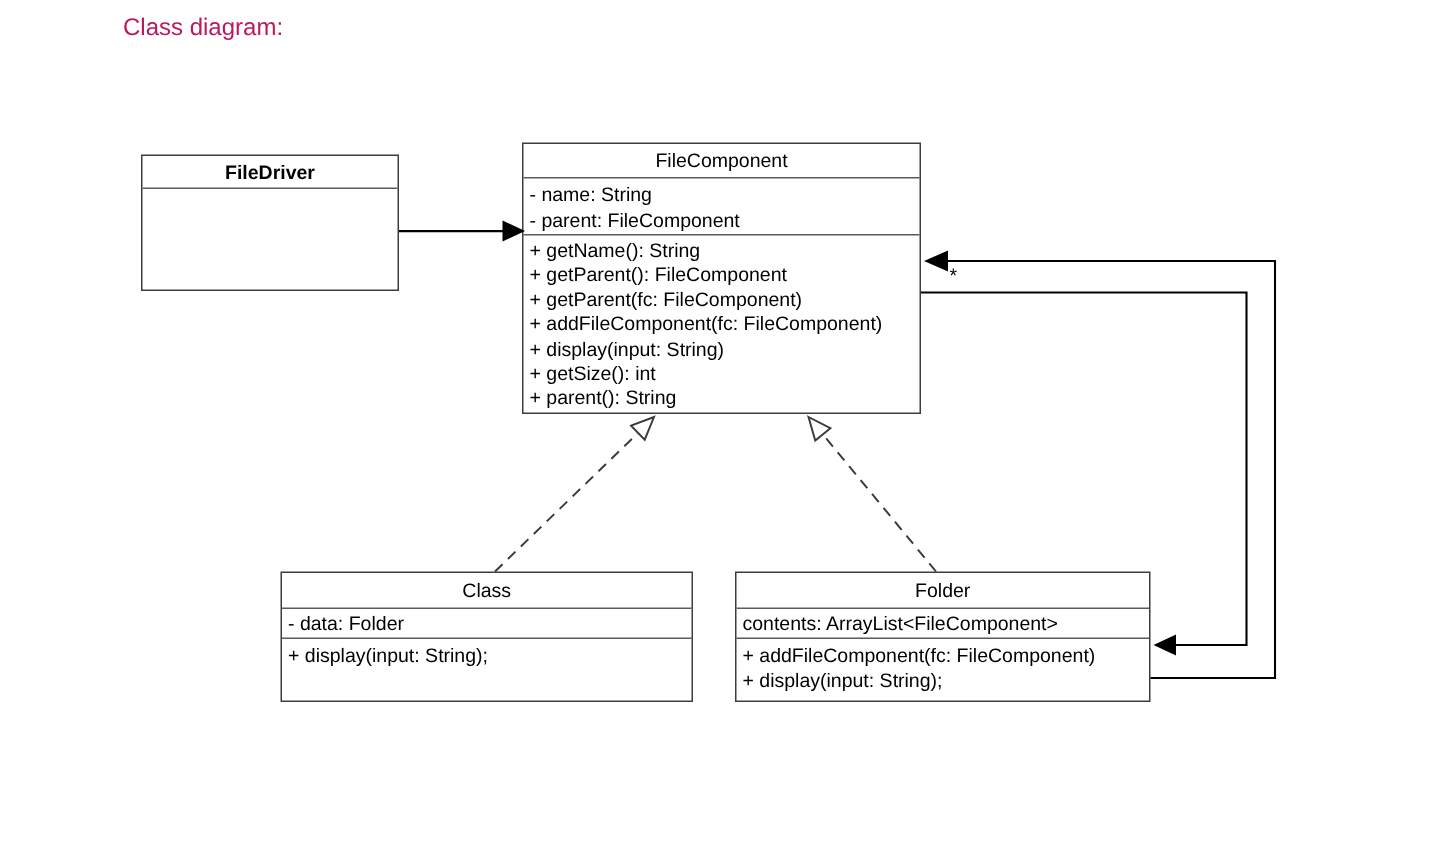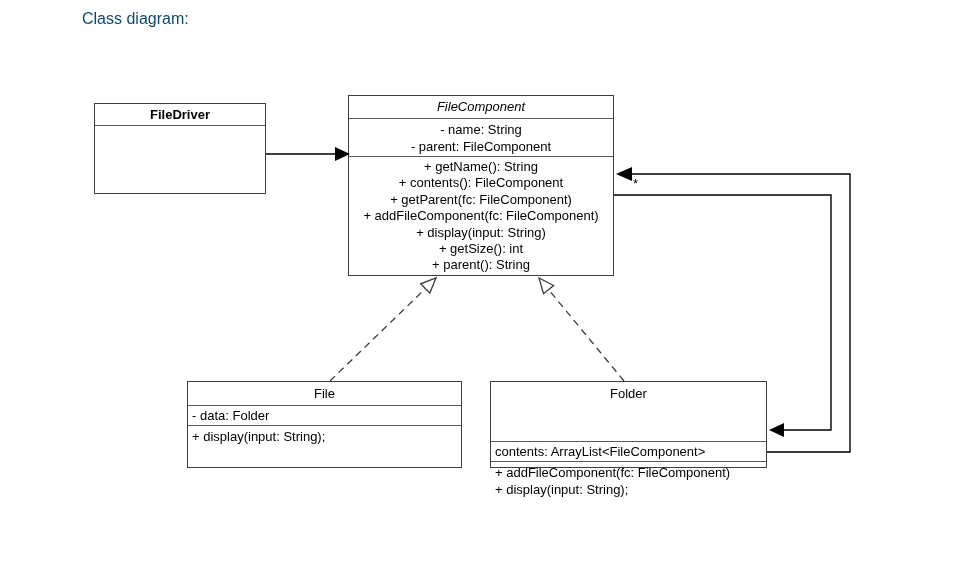--- a/index.html
+++ b/index.html
@@ -1,47 +1,47 @@
 <!DOCTYPE html>
 <html><head>
 <meta charset="utf-8">
 <style>
   * { margin:0; padding:0; box-sizing:border-box; }
   html,body { background:#ffffff; }
   body { width:956px; height:574px; font-family:"Liberation Sans", sans-serif; }
   .canvas { position:relative; width:956px; height:574px; background:#ffffff; overflow:hidden; }
-  .page-title { position:absolute; left:82px; top:10px; font-size:16px; color:#0c4a6e; }
+  .page-title { position:absolute; left:82px; top:10px; font-size:16px; color:#be185d; }
   .uml-class { position:absolute; background:#ffffff; border:1px solid #3d3d3d; font-size:13px; color:#000000; }
   .cls-title { text-align:center; overflow:hidden; }
-  .cls-title.italic { font-style:italic; }
+  .cls-title.italic { }
   .cls-sect { border-top:1px solid #5a5a5a; padding:2px 4px 0 4px; overflow:hidden; white-space:nowrap; }
   .connector-layer { position:absolute; left:0; top:0; pointer-events:none; }
   svg text { font-family:"Liberation Sans", sans-serif; font-size:13px; fill:#000000; }
 
   
   .box-filedriver { left:94px; top:103px; width:172px; height:91px;font-weight:bold; }
   .box-filedriver .cls-title { height:21px; line-height:21px; }
   .box-filedriver .cls-body { border-top:1px solid #5a5a5a; height:68px; }
 
   
   .box-filecomponent { left:348px; top:95px; width:266px; height:181px; }
   .box-filecomponent .cls-title { height:22px; line-height:22px; }
-  .box-filecomponent .sect-attrs { height:38px; line-height:17px;text-align:center; }
-  .box-filecomponent .sect-methods { height:119px; line-height:16.4px;text-align:center; }
+  .box-filecomponent .sect-attrs { height:38px; line-height:17px; }
+  .box-filecomponent .sect-methods { height:119px; line-height:16.4px; }
 
   
   .box-file { left:187px; top:381px; width:275px; height:87px; }
   .box-file .cls-title { height:23px; line-height:23px; }
   .box-file .sect-attrs { height:20px; line-height:16px; }
   .box-file .sect-methods { height:42px; line-height:16.5px; padding-top:3px; }
 
   
   .box-folder { left:490px; top:381px; width:277px; height:87px; }
   .box-folder .cls-title { height:23px; line-height:23px; }
-  .box-folder .sect-attrs { height:20px; line-height:16px;margin-top:36px; }
+  .box-folder .sect-attrs { height:20px; line-height:16px; }
   .box-folder .sect-methods { height:42px; line-height:16.5px; padding-top:3px; }
 </style>
 </head>
 <body>
 
 <div class="canvas">
 
   <div class="page-title">Class diagram:</div>
 
   <div class="uml-class box-filedriver">
@@ -50,31 +50,31 @@
   </div>
 
   <div class="uml-class box-filecomponent">
     <div class="cls-title italic">FileComponent</div>
     <div class="cls-sect sect-attrs">
       <div>- name: String</div>
       <div>- parent: FileComponent</div>
     </div>
     <div class="cls-sect sect-methods">
       <div>+ getName(): String</div>
-      <div>+ contents(): FileComponent</div>
+      <div>+ getParent(): FileComponent</div>
       <div>+ getParent(fc: FileComponent)</div>
       <div>+ addFileComponent(fc: FileComponent)</div>
       <div>+ display(input: String)</div>
       <div>+ getSize(): int</div>
       <div>+ parent(): String</div>
     </div>
   </div>
 
   <div class="uml-class box-file">
-    <div class="cls-title">File</div>
+    <div class="cls-title">Class</div>
     <div class="cls-sect sect-attrs">
       <div>- data: Folder</div>
     </div>
     <div class="cls-sect sect-methods">
       <div>+ display(input: String);</div>
     </div>
   </div>
 
   <div class="uml-class box-folder">
     <div class="cls-title">Folder</div>

